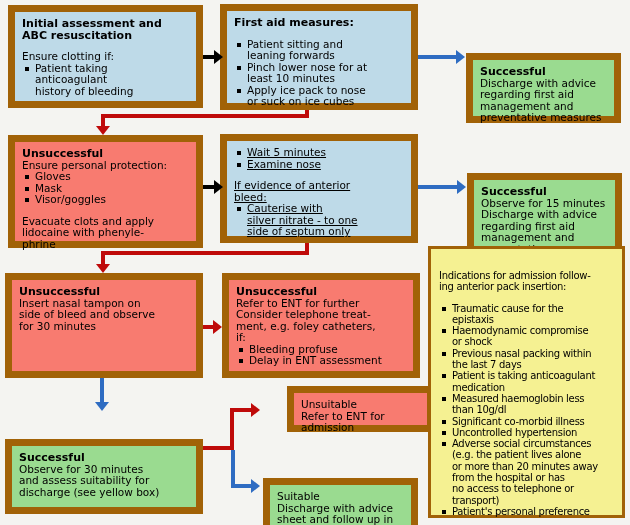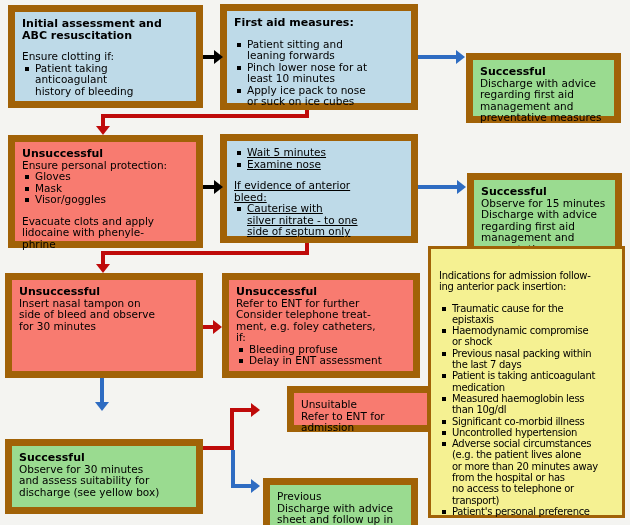--- a/index.html
+++ b/index.html
@@ -120,21 +120,21 @@
       <div class="ln ln-t">Observe for 30 minutes</div>
       <div class="ln ln-t">and assess suitability for</div>
       <div class="ln ln-t">discharge (see yellow box)</div>
     </div>
   <div class="box box-fail" style="left:263px;top:386px;width:147px;height:46px;margin-left:24px;">
       <div class="ln ln-t">Unsuitable</div>
       <div class="ln ln-t">Refer to ENT for</div>
       <div class="ln ln-t">admission</div>
     </div>
   <div class="box box-success" style="left:263px;top:450px;width:155px;height:72px;">
-      <div class="ln ln-t">Previous</div>
+      <div class="ln ln-t">Suitable</div>
       <div class="ln ln-t">Discharge with advice</div>
       <div class="ln ln-t">sheet and follow up in</div>
       <div class="ln ln-t">ENT clinic within 48</div>
       <div class="ln ln-t">hours</div>
     </div>
 
   <div class="box box-info" style="left:428px;top:246px;width:197px;height:272px;">
       <div class="ln ln-t">Indications for admission follow-</div>
       <div class="ln ln-t">ing anterior pack insertion:</div>
       <div class="ln ln-g"></div>

